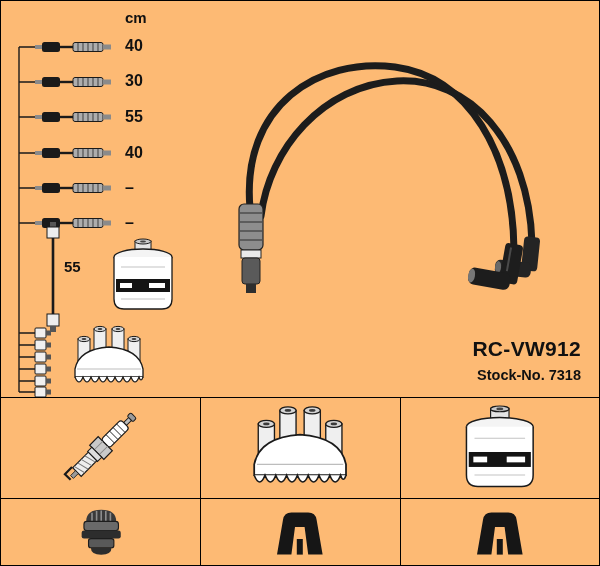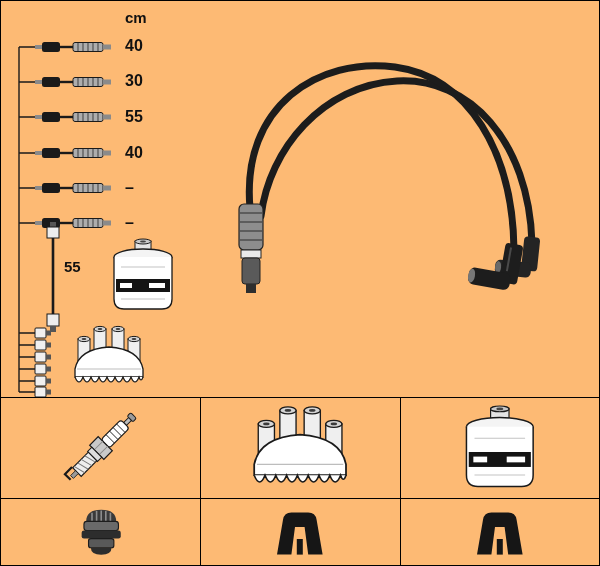--- a/index.html
+++ b/index.html
@@ -156,20 +156,22 @@
 
   <div class="abs unit" style="left:124px;top:8px">cm</div>
   <div class="abs len" style="left:124px;top:36px">40</div>
   <div class="abs len" style="left:124px;top:71px">30</div>
   <div class="abs len" style="left:124px;top:107px">55</div>
   <div class="abs len" style="left:124px;top:143px">40</div>
   <div class="abs len" style="left:124px;top:178px">–</div>
   <div class="abs len" style="left:124px;top:213px">–</div>
   <div class="abs wire-len" style="left:63px;top:257px">55</div>
 
+  <div class="abs code" style="right:18px;top:336px;width:260px">RC-VW912</div>
+  <div class="abs stock" style="right:18px;top:366px;width:260px">Stock-No. 7318</div>
 
   <div class="grid">
     <div class="cell">
       <svg width="120" height="98">
         <use href="#g-plug" transform="translate(60,49) rotate(45) translate(-12,-46)"></use>
       </svg>
     </div>
     <div class="cell cl">
       <svg width="140" height="98">
         <use href="#g-cap" transform="translate(21.5,6) scale(1.35)"></use>

